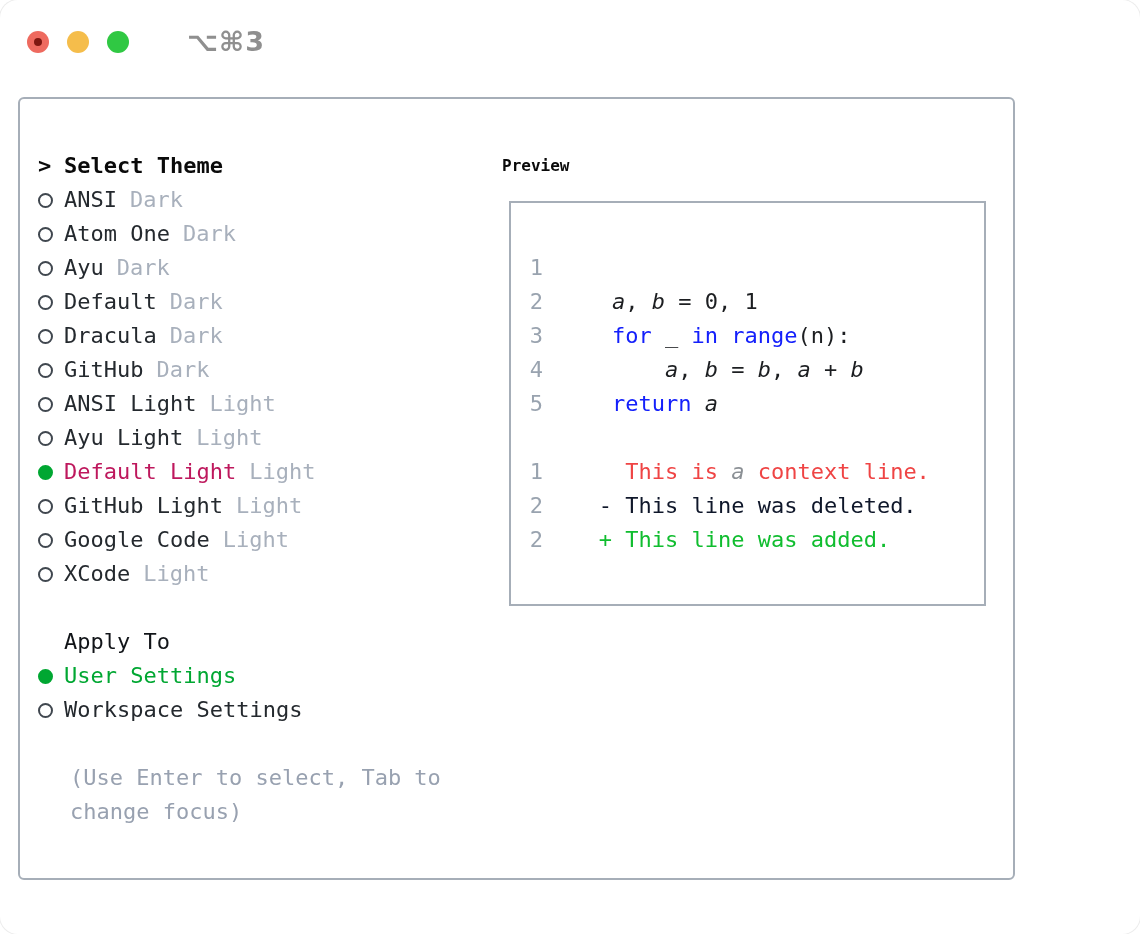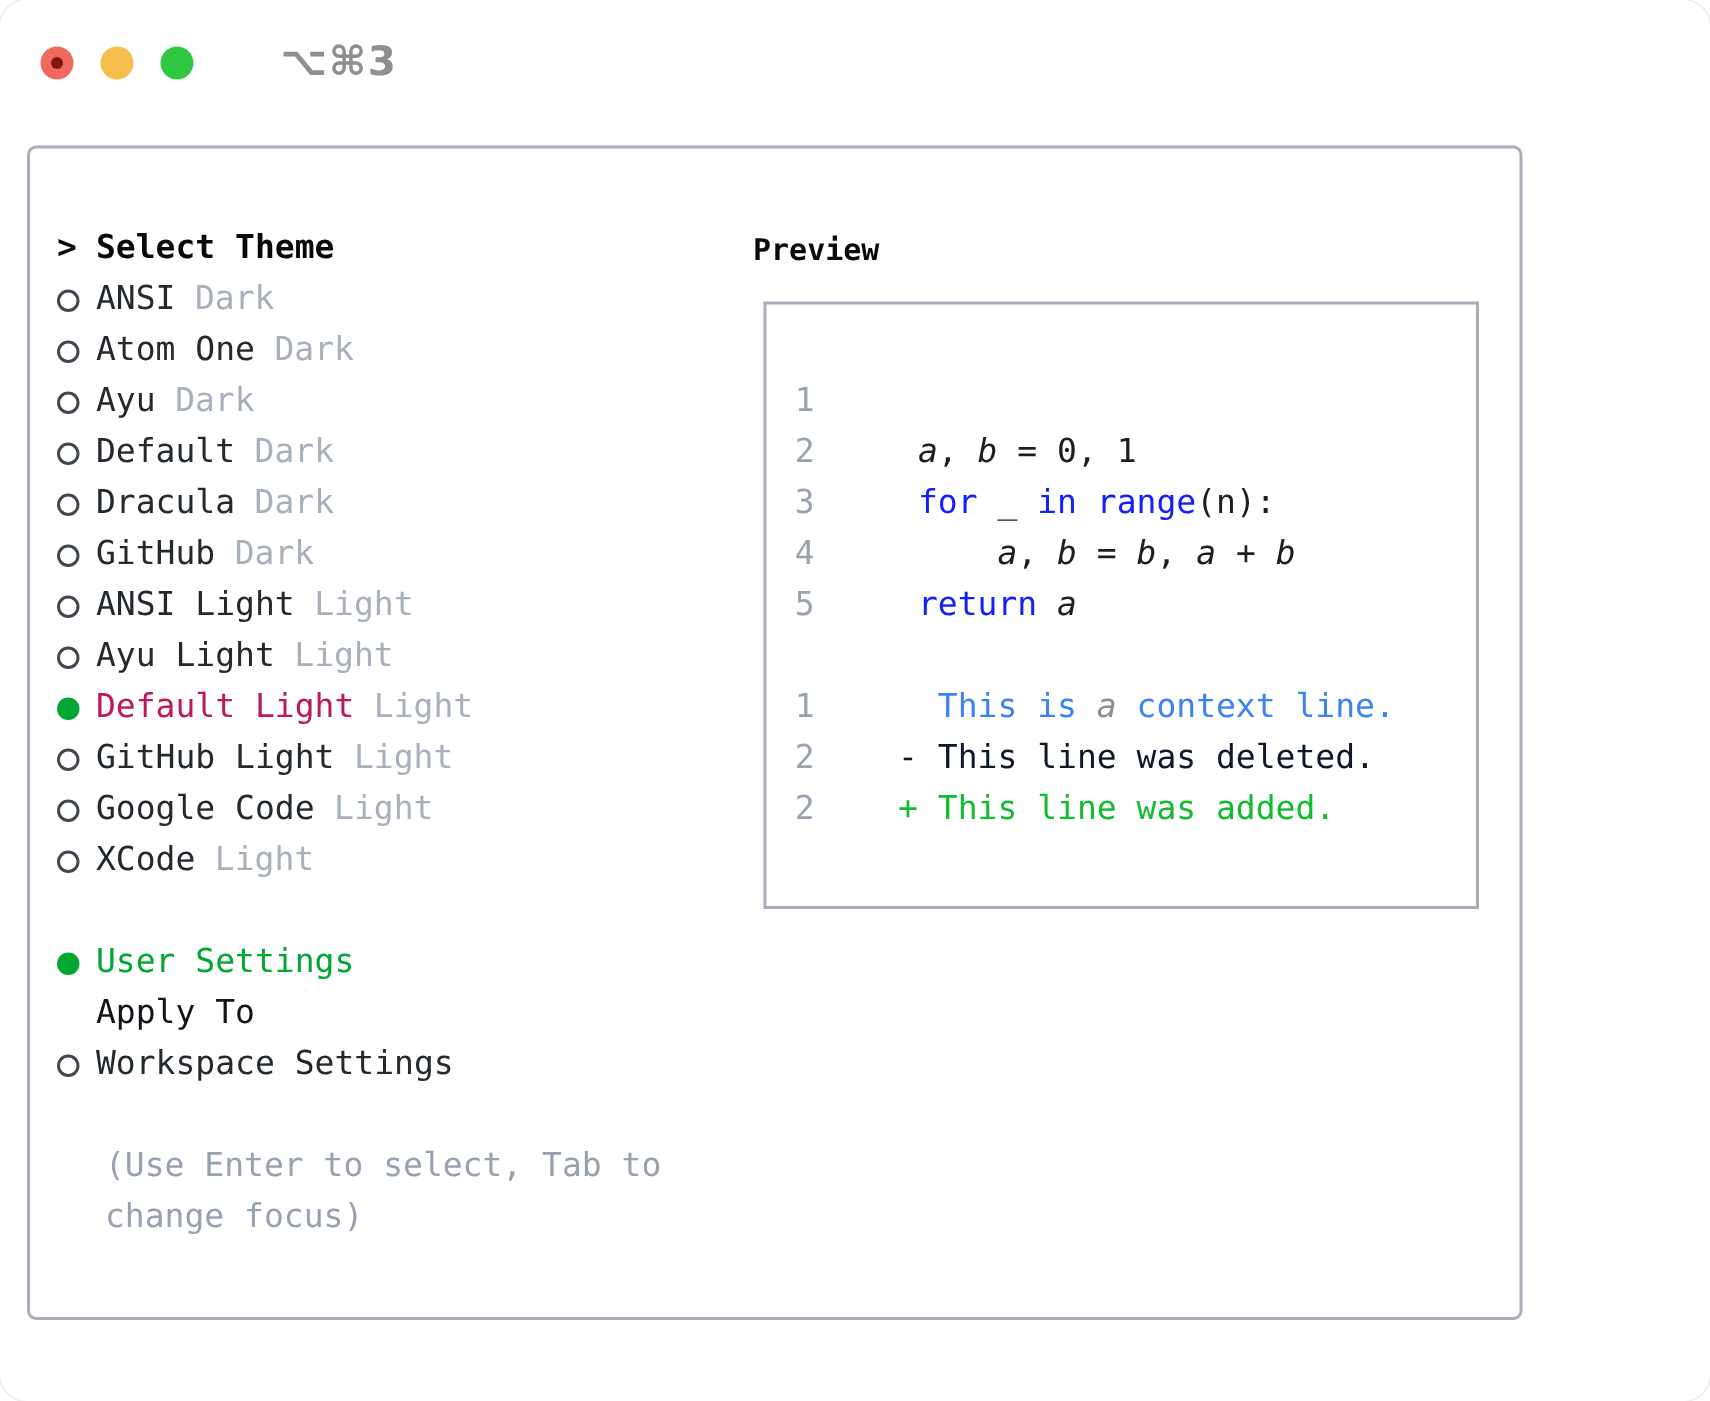--- a/index.html
+++ b/index.html
@@ -27,32 +27,32 @@
   .hdr{font-weight:700;color:#0a0a0a;text-align:right;}
   .t-name{color:#24292e;}
   .t-variant{color:#a8b0bc;margin-left:13px;}
   .theme-row.selected .t-name{color:#be185d;}
   .theme-row.selected .bullet, .apply-row.selected .bullet{background:#00a732;border-color:#00a732;}
   .apply-row.selected .a-label{color:#00a732;}
   .apply-hdr{color:#111418;}
   .help{color:#98a1b0;margin-left:32px;}
   
   .preview-label{position:absolute;left:482px;top:50px;height:34px;line-height:34px;
-                 font-size:20px;font-weight:700;color:#0a0a0a;}
+                 font-size:16px;font-weight:700;color:#0a0a0a;}
   .preview-box{position:absolute;left:489px;top:102px;width:477px;height:405px;box-sizing:border-box;
                border:2px solid #a6aeb8;background:#ffffff;padding-top:48px;overflow:hidden;}
   .pline{display:flex;height:34px;line-height:34px;font-size:22px;padding-left:17px;}
   .lnum{width:15px;flex:none;text-align:right;color:#99a3af;white-space:pre;}
   .lcontent{margin-left:16px;white-space:pre;color:#1c1e21;}
   .lcontent span{white-space:pre;}
   .seg-pl{color:#1c1e21;}
   .seg-kw{color:#1420fb;}
   .seg-fn{color:#a31515;}
   .seg-var{color:#1c1e21;font-style:italic;}
-  .seg-ctx{color:#3b82f6;}
+  .seg-ctx{color:#ef4444;}
   .seg-ctxi{color:#8b9095;font-style:italic;}
   .seg-del{color:#0f172a;text-align:center;}
   .seg-add{color:#10bd2f;}
 </style>
 </head>
 <body>
 
 <div class="screen">
 
   <div class="titlebar">
@@ -126,28 +126,28 @@
         <span class="t-variant">Light</span>
       </div>
       <div class="row theme-row">
         <span class="icon-cell"><span class="bullet"></span></span>
         <span class="t-name">XCode</span>
         <span class="t-variant">Light</span>
       </div>
 
       <div class="row spacer"></div>
 
-      <div class="row apply-row selected">
-        <span class="icon-cell"><span class="bullet"></span></span>
-        <span class="a-label">User Settings</span>
-      </div>
       <div class="row">
         <span class="icon-cell"></span>
         <span class="apply-hdr">Apply To</span>
       </div>
+      <div class="row apply-row selected">
+        <span class="icon-cell"><span class="bullet"></span></span>
+        <span class="a-label">User Settings</span>
+      </div>
       <div class="row apply-row">
         <span class="icon-cell"><span class="bullet"></span></span>
         <span class="a-label">Workspace Settings</span>
       </div>
 
       <div class="row spacer"></div>
 
       <div class="row help">(Use Enter to select, Tab to</div>
       <div class="row help">change focus)</div>
     </div>

